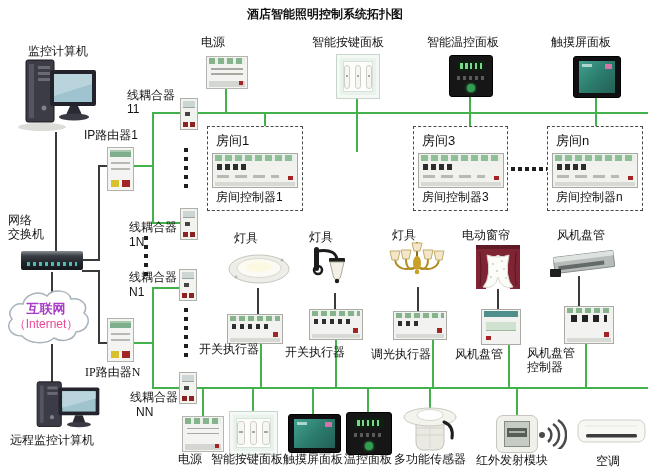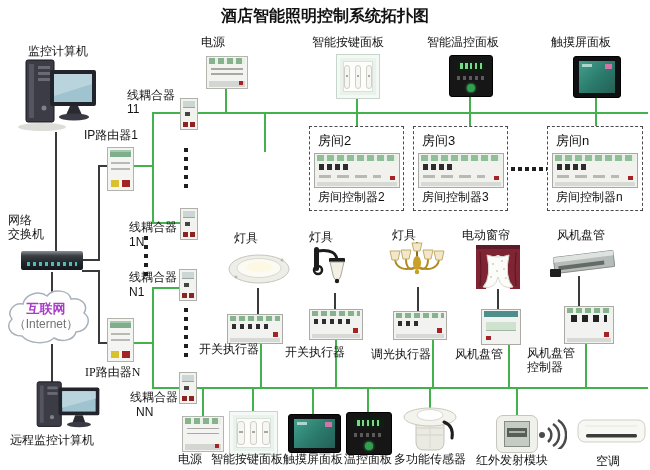--- a/index.html
+++ b/index.html
@@ -1,21 +1,21 @@
 <!DOCTYPE html>
 <html><head>
 <meta charset="utf-8">
 <style>
   html,body{margin:0;padding:0;background:#fff;}
   #canvas{position:relative;width:650px;height:470px;background:#fff;overflow:hidden;
           font-family:"Liberation Sans","DejaVu Sans",sans-serif;color:#111;}
   .lbl{position:absolute;font-size:12px;line-height:1.15;color:#141414;white-space:nowrap;}
   .lbl.c{text-align:left;}
   .lbl.pre{white-space:pre-line;}
-  #title{position:absolute;left:0;right:0;top:6px;text-align:center;font-size:16px;font-weight:bold;}
+  #title{position:absolute;left:0;right:0;top:6px;text-align:center;font-size:12px;font-weight:bold;}
   
   .gw{position:absolute;background:#44b24c;}
   .bw{position:absolute;background:#3a3a3a;}
   
   .vdots{position:absolute;width:4px;background:repeating-linear-gradient(180deg,#1e1e1e 0 4px,transparent 4px 9px);}
   .hdots{position:absolute;height:4px;background:repeating-linear-gradient(90deg,#1e1e1e 0 4px,transparent 4px 7px);}
   
   .dev{position:absolute;}
   .coupler{background:#f2f2ee;border:1px solid #b0b0aa;}
   .coupler::before{content:"";position:absolute;top:2px;left:2px;right:2px;height:7px;background:#ccd6d4;box-shadow:inset 0 -1px 0 #9aa5a3;}
@@ -77,21 +77,21 @@
   .cctl .clab{position:absolute;top:12px;left:4px;right:4px;height:9px;background:#cfe2cf;box-shadow:inset 0 -1px 0 #9fb89f;}
   .cctl::after{content:"";position:absolute;left:4px;bottom:4px;width:5px;height:4px;background:#a32424;}
   .switchdev{background:linear-gradient(180deg,#8a9096 0%,#3a3f45 25%,#22262b 60%,#14171b 100%);border-radius:2px;}
   .switchdev::after{content:"";position:absolute;left:6px;right:6px;bottom:4px;height:4px;
     background:repeating-linear-gradient(90deg,#57d8c8 0 3px,transparent 3px 6px);opacity:.85;}
   .irm{background:#f1f1ec;border:1px solid #c6c6bf;border-radius:7px;}
   .irm .irin{position:absolute;inset:5px 7px;background:#c4ccc3;border:1px solid #848c84;}
   .irm .irin::after{content:"";position:absolute;left:2px;right:2px;top:6px;height:9px;background:#565e56;}
   .irm .irin::before{content:"";position:absolute;left:4px;right:4px;top:9px;height:2px;background:#aab4aa;z-index:1;}
   .cloudtxt{position:absolute;font-weight:bold;color:#a83cc8;font-size:13px;width:88px;text-align:center;}
-  .cloudtxt2{position:absolute;color:#737373;font-size:12px;width:88px;text-align:center;}
+  .cloudtxt2{position:absolute;color:#ec4899;font-size:12px;width:88px;text-align:center;}
   svg{display:block;}
 </style>
 </head>
 <body>
 
 <div id="canvas">
 
   <div id="title">酒店智能照明控制系统拓扑图</div>
 
   <div class="gw" style="left:152px;top:112px;width:496px;height:2px;"></div>
@@ -241,29 +241,29 @@
     <div class="tdisp"></div>
     <div class="ticons"></div>
     <div class="tbtn"></div>
   </div>
 
   <div class="lbl c" style="left:551px;top:36px;width:90px;">触摸屏面板</div>
   <div class="dev touch" style="left:573px;top:56px;width:46px;height:40px;">
     <div class="tscr"></div>
   </div>
 
-  <div class="roombox" style="left:309px;top:126px;width:93px;height:83px;">
-    <div class="rname">房间2</div>
+  <div class="roombox" style="left:207px;top:126px;width:94px;height:83px;">
+    <div class="rname">房间1</div>
     <div class="rc">
       <div class="rstrip"></div>
       <div class="rbtns"></div>
       <div class="rline"></div>
       <div class="rbot"></div>
     </div>
-    <div class="rclbl">房间控制器2</div>
+    <div class="rclbl">房间控制器1</div>
   </div>
   <div class="roombox" style="left:413px;top:126px;width:93px;height:83px;text-align:right;">
     <div class="rname">房间3</div>
     <div class="rc">
       <div class="rstrip"></div>
       <div class="rbtns"></div>
       <div class="rline"></div>
       <div class="rbot"></div>
     </div>
     <div class="rclbl">房间控制器3</div>

